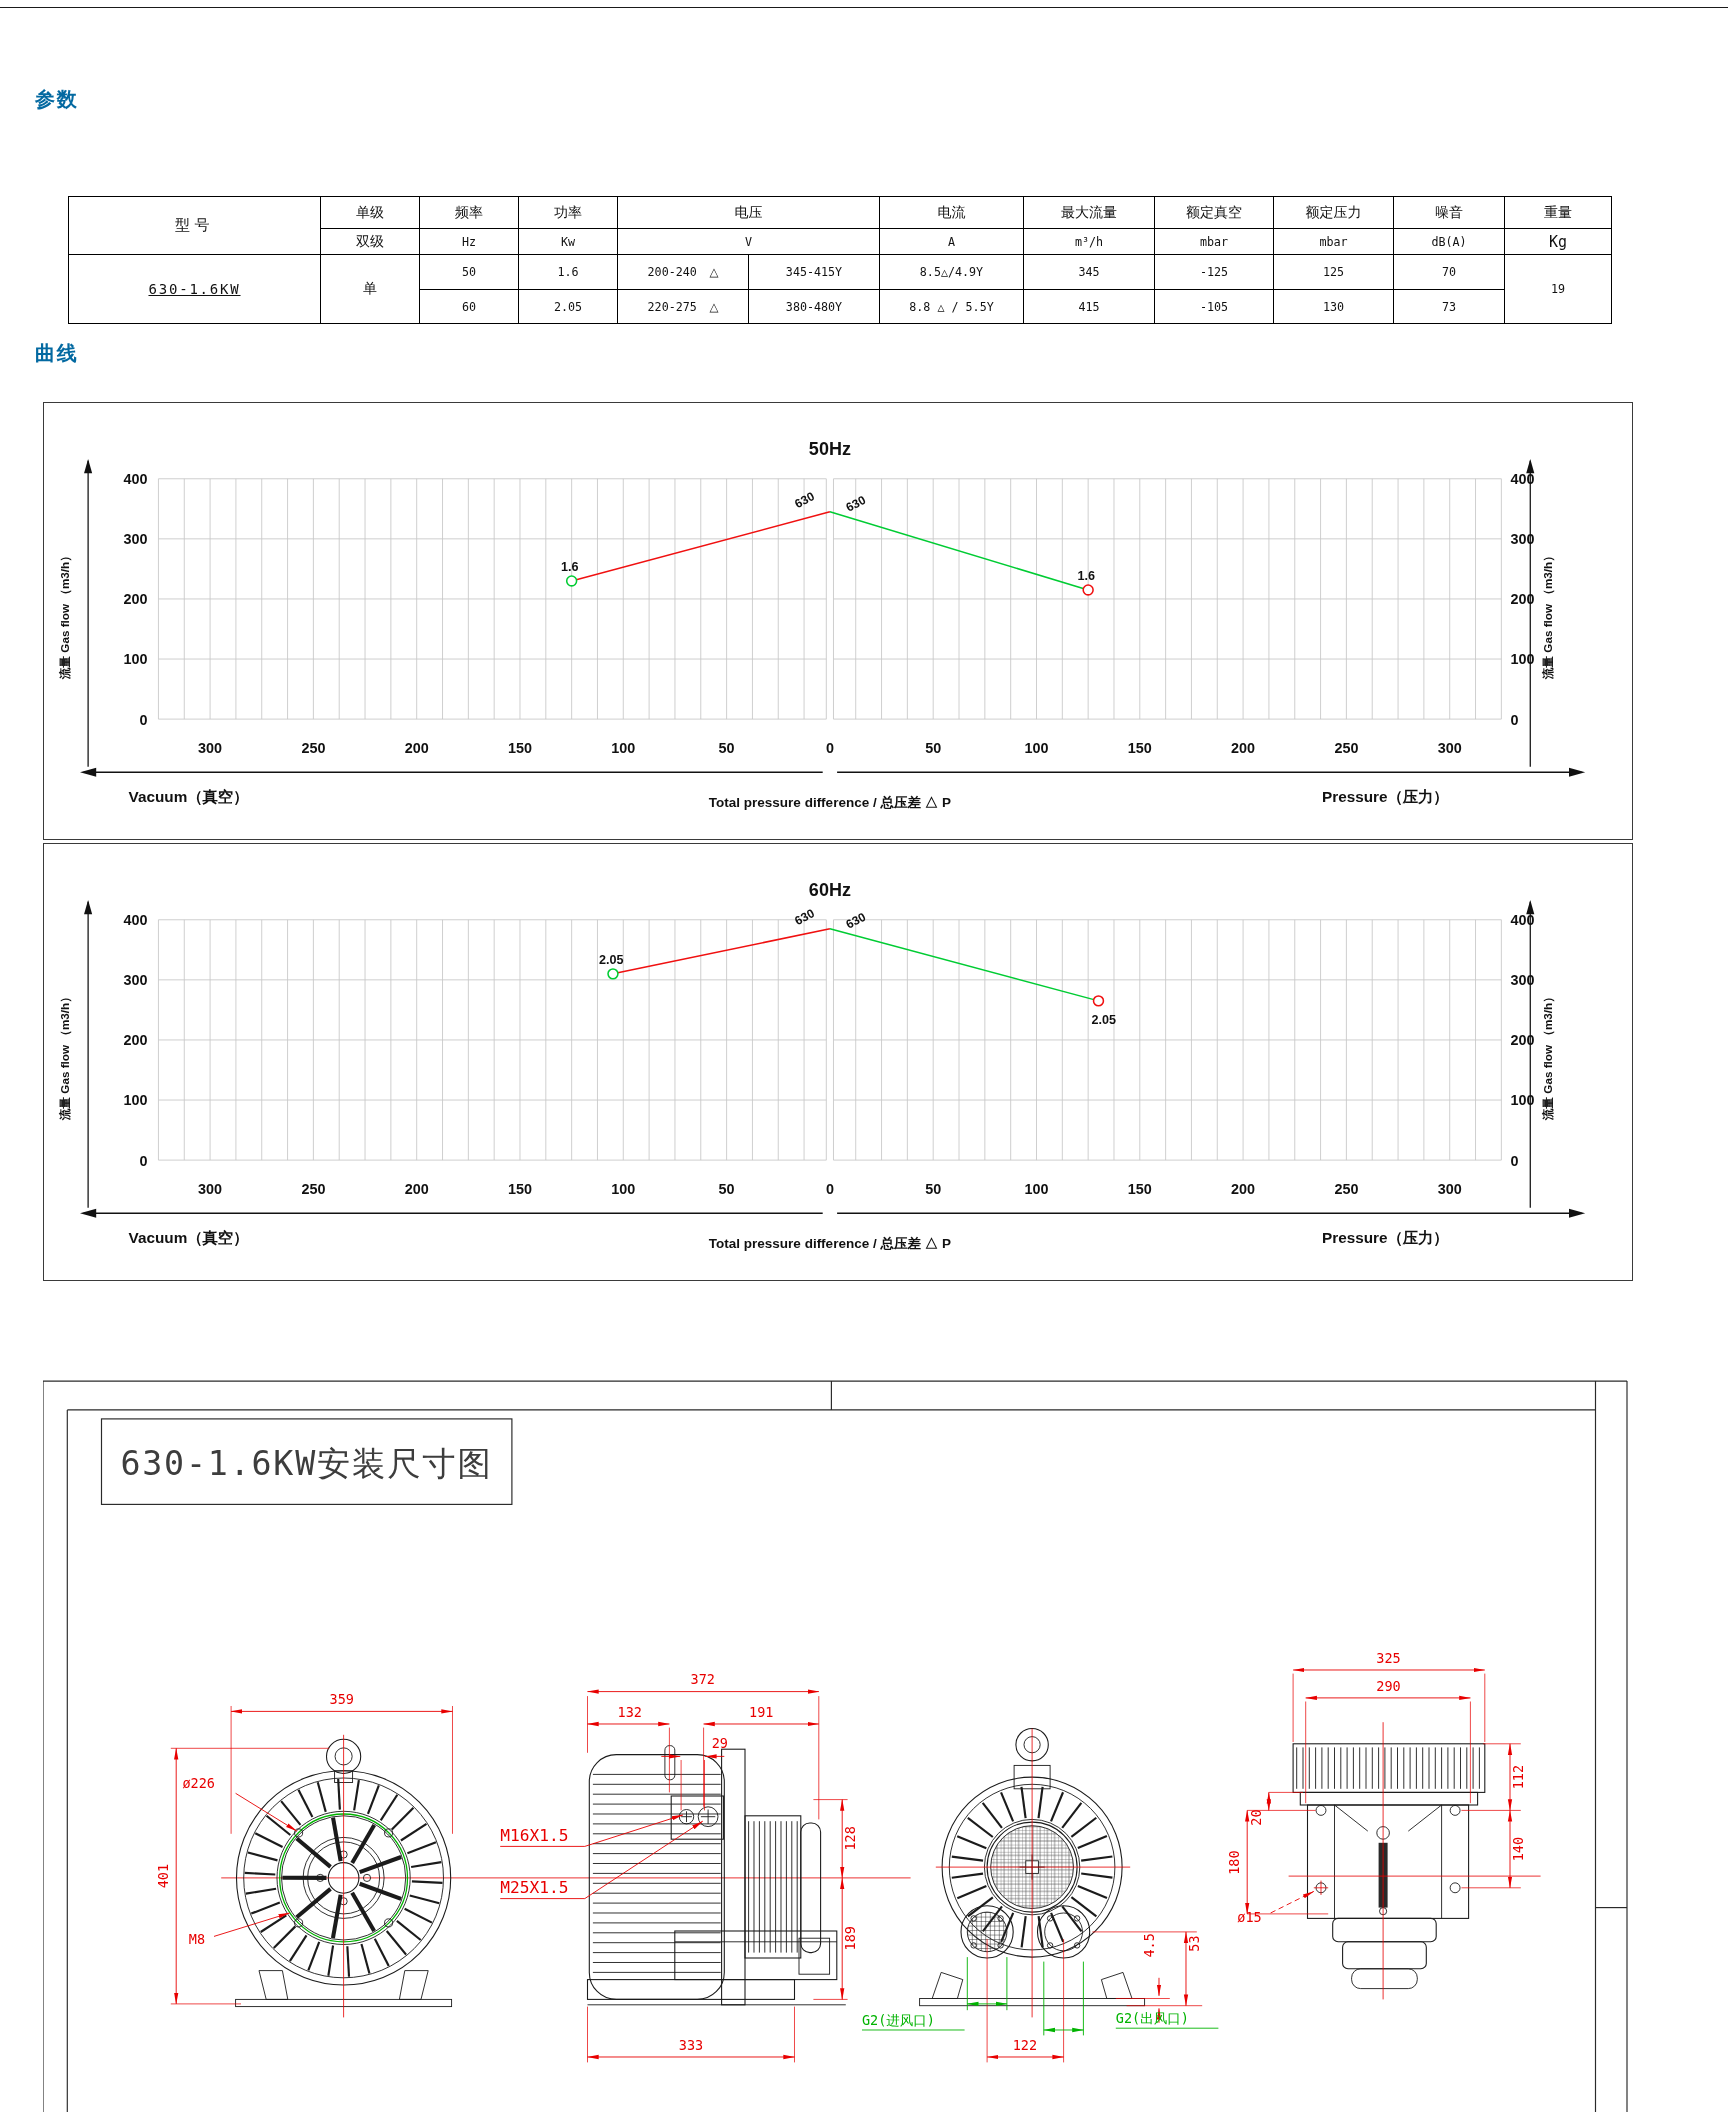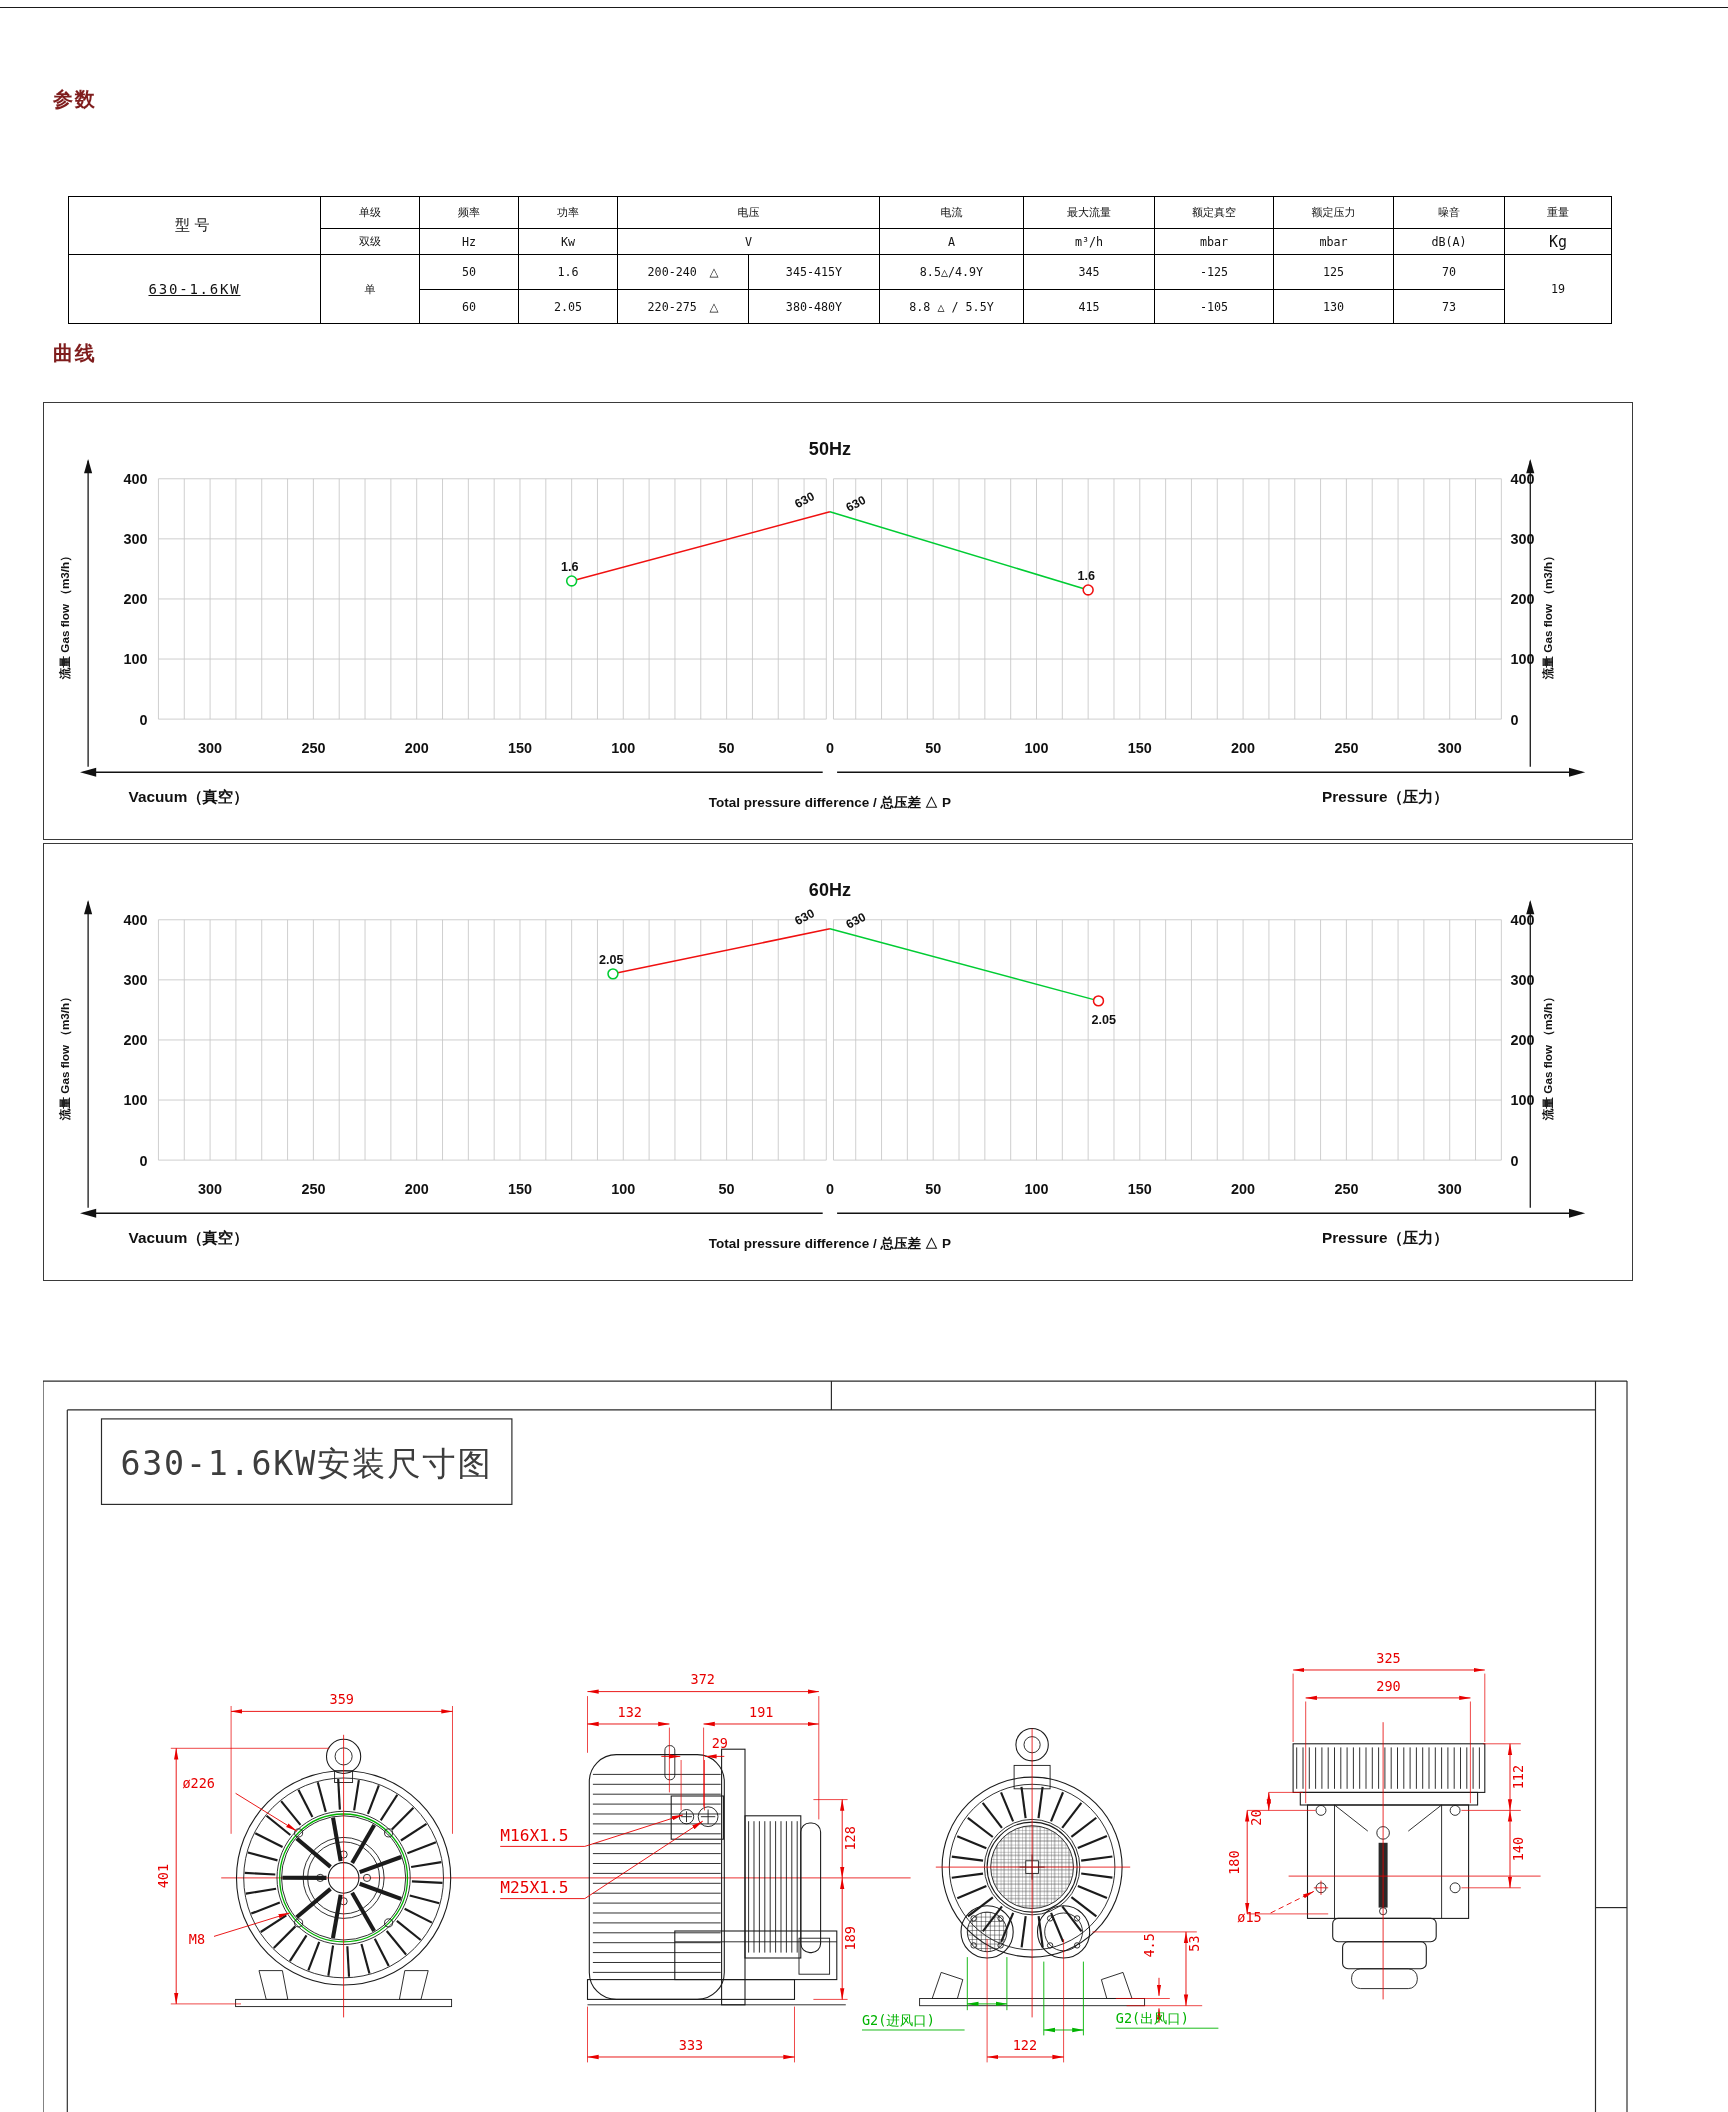--- a/index.html
+++ b/index.html
@@ -1,27 +1,27 @@
 <!DOCTYPE html>
 <html style="font-size:14.4px"><head>
 <meta charset="utf-8">
 <style>
   html,body{margin:0;padding:0;background:#fff;}
   .page{position:relative;width:1728px;height:2113px;background:#ffffff;overflow:hidden;
         font-family:"Liberation Sans",sans-serif;}
   .top-rule{position:absolute;left:0;top:7.2px;width:1728px;height:0;border-top:1.4px solid #1a1a1a;}
-  .sec-h{position:absolute;left:53px;font:bold 20px "Liberation Sans",sans-serif;color:#7f1d1d;letter-spacing:1.8px;}
+  .sec-h{position:absolute;left:35px;font:bold 20px "Liberation Sans",sans-serif;color:#0369a1;letter-spacing:1.8px;}
   .h-params{top:86px;}
   .h-curves{top:340px;}
   
   .params-table{position:absolute;left:68px;top:196px;width:1541px;border-collapse:collapse;
         table-layout:fixed;border:1.8px solid #000;}
   .params-table td{border:0.9px solid #000;text-align:center;vertical-align:middle;padding:0;
         font:11.7px "DejaVu Sans Mono","Liberation Mono",monospace;color:#111;}
-  .params-table .cjk{font-family:"Liberation Sans",sans-serif;font-size:11px;}
+  .params-table .cjk{font-family:"Liberation Sans",sans-serif;font-size:14px;}
   .params-table .model-h{font-family:"Liberation Sans",sans-serif;font-size:15px;letter-spacing:4.5px;}
   .params-table .model-v{font-size:14px;letter-spacing:1.8px;text-decoration:underline;}
   .params-table .volt span{display:inline-block;}
   .params-table .tri{margin-left:12.6px;font-family:"Liberation Sans",sans-serif;}
   
   .chart-box{position:absolute;left:43px;width:1588px;height:436px;border:0.9px solid #3a3a3a;background:#fff;}
   .chart-box svg{position:absolute;left:0;top:0;width:100%;height:100%;}
   .tk{font:bold 16px "Liberation Sans",sans-serif;fill:#111;}
   .ctitle{font:bold 20px "Liberation Sans",sans-serif;fill:#111;}
   .axlbl{font:bold 17px "Liberation Sans",sans-serif;fill:#111;}

